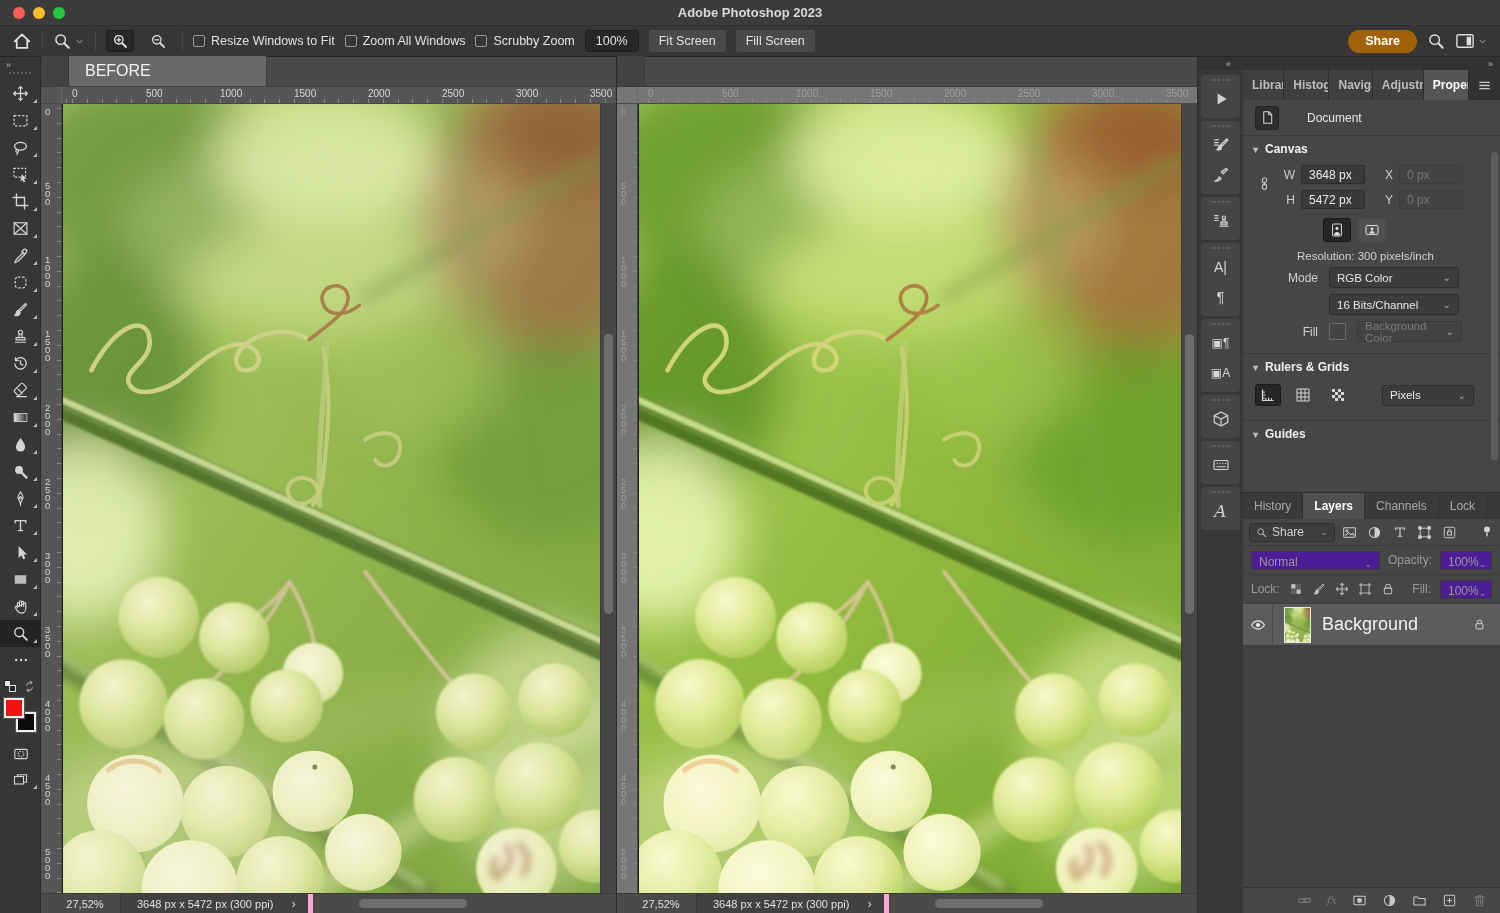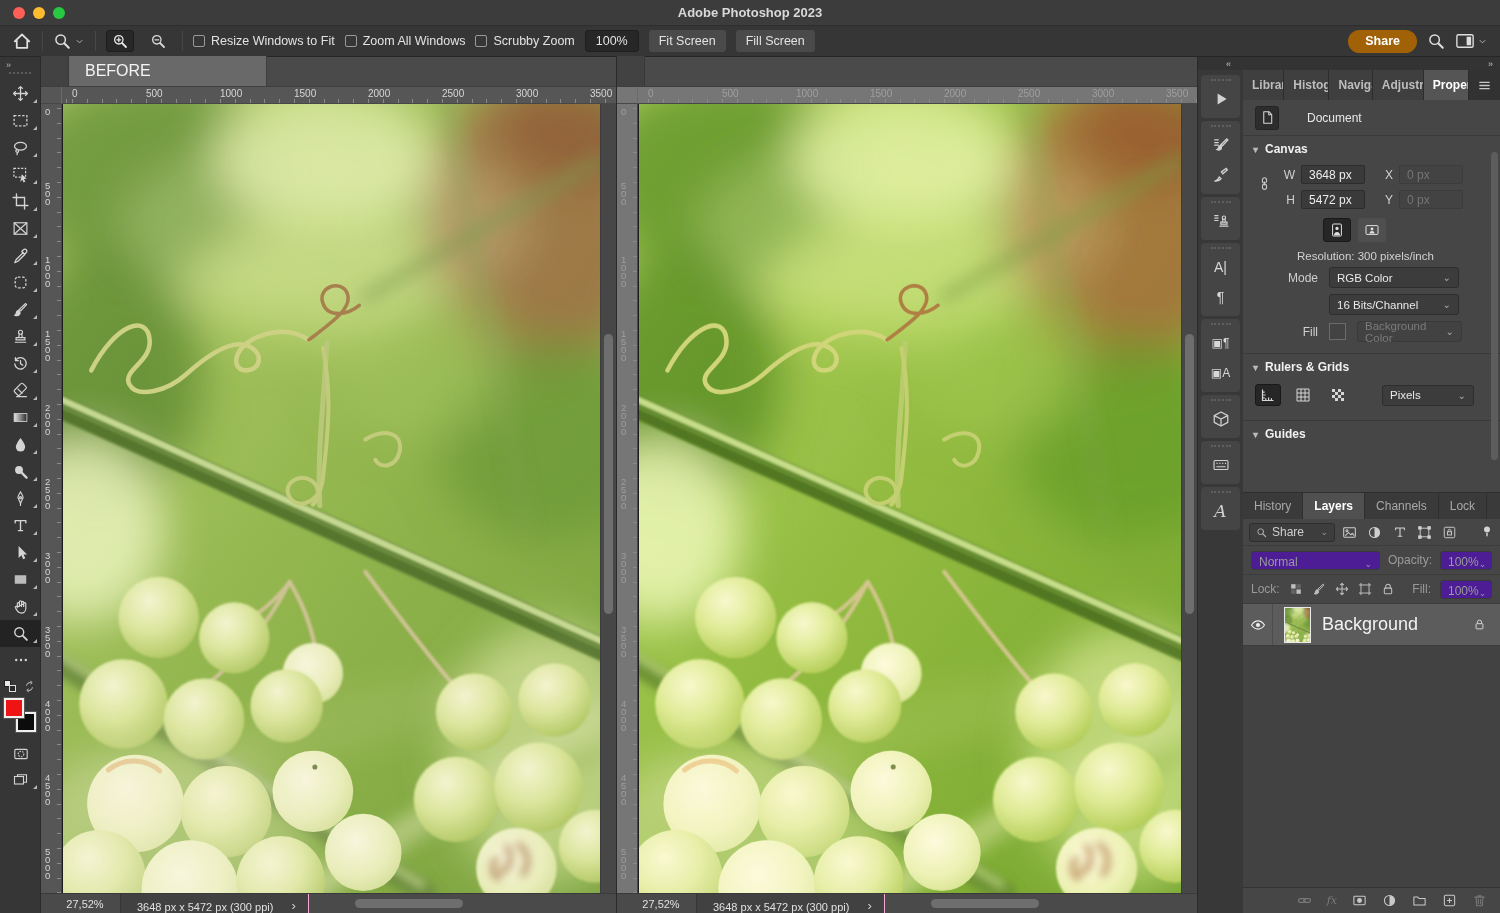--- a/index.html
+++ b/index.html
@@ -73,22 +73,22 @@
   .vruler { width:21px; position:relative; background:#565656; overflow:hidden; border-right:1px solid #474747;
     background-image:repeating-linear-gradient(to bottom, #8a8a8a 0 1px, transparent 1px 14.8px);
     background-position:right 4px; background-size:4px auto; background-repeat:repeat-y; }
   .canvas { flex:1; position:relative; background:#444; border-left:1px solid #1d1d1d; overflow:hidden; }
   .canvas svg.photo { position:absolute; inset:0; width:100%; height:100%; }
   .docwin.w2 .canvas svg.photo { filter:saturate(1.14) contrast(1.04); }
   .vscroll { width:16px; background:#474747; border-left:1px solid #3c3c3c; position:relative; }
   .vthumb { position:absolute; left:3px; width:9px; border-radius:5px; background:#6e6e6e; top:230px; height:280px; }
   .statusbar { height:20px; background:#4a4a4a; border-top:1px solid #3a3a3a; display:flex; align-items:center; font-size:11px; color:#e0e0e0; }
   .zoompct { width:70px; text-align:center;margin-left:9px; }
-  .docinfo { height:100%; display:flex; align-items:flex-end; gap:18px; padding:0 12px 0 16px;
-    background:#414141; border-left:1px solid #363636; border-right:1px solid #f9a8d4; }
+  .docinfo { height:100%; display:flex; align-items:center; gap:18px; padding:0 12px 0 16px;
+    background:#414141; border-left:1px solid #363636; border-right:5px solid #f9a8d4; }
   .chev { color:#cfcfcf; font-size:13px; }
   .hscrollzone { flex:1; position:relative; height:100%; }
   .hthumb { position:absolute; top:5px; height:9px; border-radius:5px; background:#6e6e6e; left:46px; width:108px; }
   .docwin.inactive .rulerrow, .docwin.inactive .corner, .docwin.inactive .hruler, .docwin.inactive .vruler { background-color:#767676; }
   .docwin.inactive .rnum { color:#9f9f9f; }
   .docwin.inactive .dtab { background:#646464; }
 
   
   .rightcol { width:302px; display:flex; flex-direction:column; background:#333; }
   .rc-head { height:13px; display:flex; justify-content:space-between; align-items:center;

